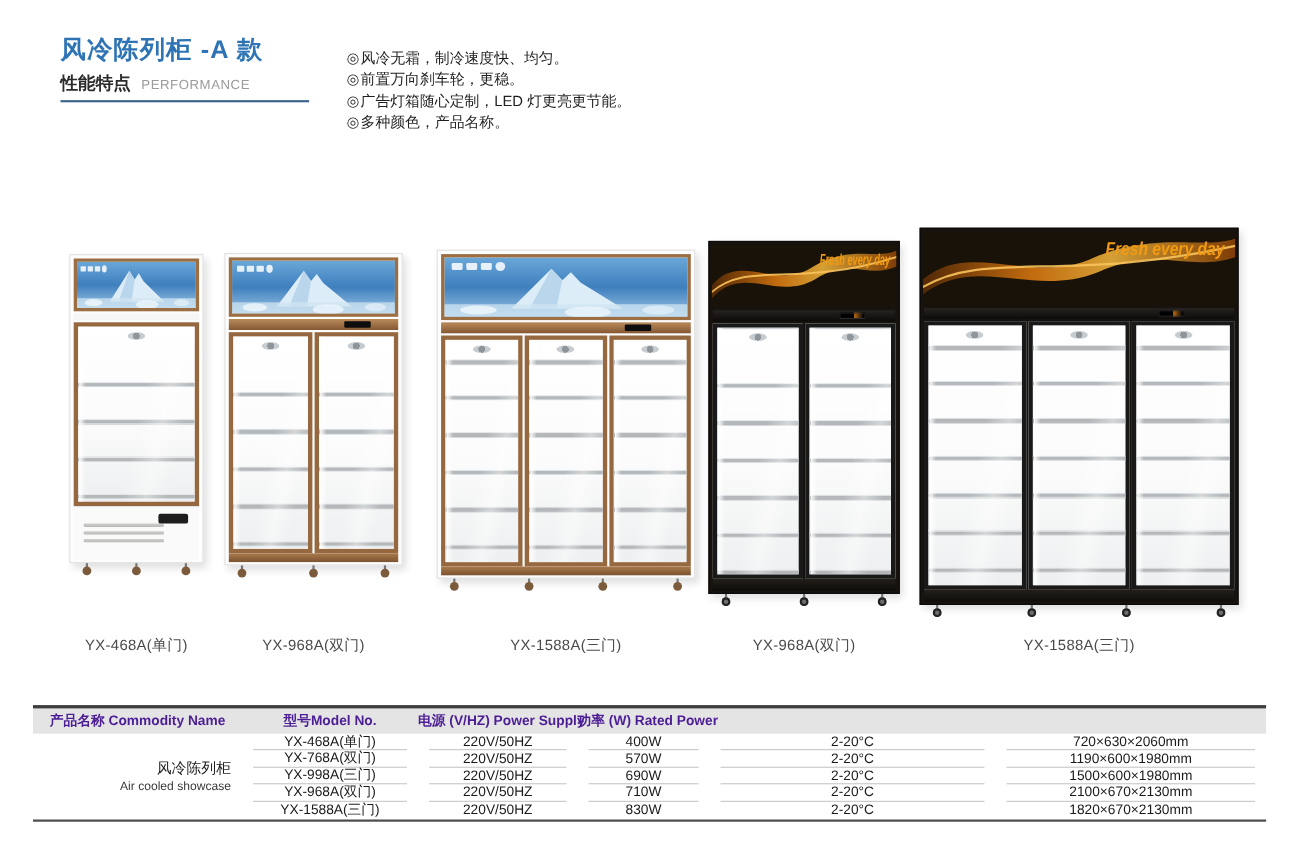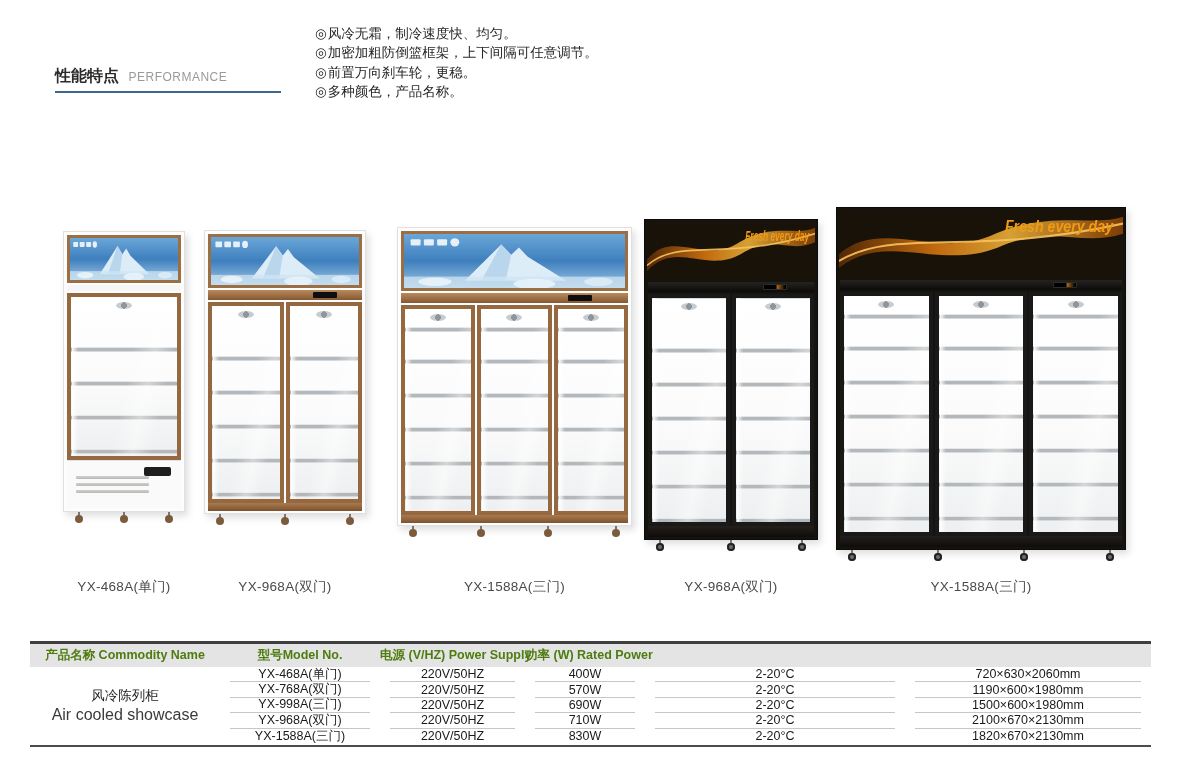--- a/index.html
+++ b/index.html
@@ -10,21 +10,21 @@
   .title{position:absolute;left:55px;top:30px;font-size:23px;font-weight:bold;color:#2e74b5;letter-spacing:1px;}
   .perf-row{position:absolute;left:55px;top:66px;white-space:nowrap;}
   .perf-cn{font-size:16px;font-weight:bold;color:#2b2b2b;margin-top:46px;}
   .perf-en{font-size:12px;color:#9a9a9a;margin-left:5px;letter-spacing:.5px;}
   .perf-rule{position:absolute;left:55px;top:91px;width:226px;height:2px;background:#3d6590;}
   .colors-row{position:absolute;left:55px;top:103px;display:flex;align-items:center;}
   .colors-label{font-size:18px;font-weight:bold;color:#0f0f0f;letter-spacing:1px;}
   .swatch{width:23px;height:23px;margin-left:15px;}
 
   
-  .features{position:absolute;left:315px;top:24px;}
+  .features{position:absolute;left:315px;top:43px;}
   .feature-line{font-size:13.5px;line-height:19.3px;color:#1f1f1f;white-space:nowrap;}
   .feature-line .bullet{margin-right:1px;color:#2b2b2b;}
 
   
   .cab{position:absolute;display:flex;flex-direction:column;}
   .s0{left:63px;width:122px;} .s1{left:204px;width:162px;} .s2{left:397px;width:235px;}
   .s3{left:644px;width:174px;} .s4{left:836px;width:290px;}
   .c0{top:231px;height:293px;} .c1{top:230px;height:296px;} .c2{top:227px;height:311px;}
   .c3{top:219px;height:333px;} .c4{top:207px;height:355px;}
 
@@ -72,45 +72,46 @@
   .caster::after{content:"";position:absolute;bottom:0;left:0;width:8px;height:8px;border-radius:50%;background:#585858;}
   .bronze .caster::after{background:#7b5b3b;}
   .black .caster::after{background:#6e6e6e;box-shadow:inset 0 0 0 2px #222;}
 
   .plabel{position:absolute;top:578px;text-align:center;font-size:13.5px;color:#4a4a4a;letter-spacing:.3px;}
 
   
   .spec-table{position:absolute;left:30px;top:641px;width:1121px;border-bottom:2px solid #4c4c4c;}
   .t-head,.t-body{display:grid;grid-template-columns:190px 160px 145px 120px 260px 246px;}
   .t-head{border-top:3px solid #3f3f3f;background:#e4e4e4;height:23px;align-items:center;}
-  .t-head .hcell{text-align:center;font-size:12.5px;font-weight:bold;color:#4d7c0f;white-space:nowrap;}
+  .t-head .hcell{text-align:center;font-size:12.5px;font-weight:bold;color:#4c1d95;white-space:nowrap;}
   .t-body{grid-auto-rows:15.4px;padding-bottom:1px;}
   .commodity-cell{grid-column:1;grid-row:1 / span 5;display:flex;flex-direction:column;
-    align-items:center;justify-content:center;margin:0 10px;}
+    align-items:flex-end;justify-content:center;margin:0 10px;}
   .commodity-cn{font-size:13.5px;color:#1c1c1c;}
-  .commodity-en{font-size:16px;color:#3a3a3a;margin-top:1px;}
+  .commodity-en{font-size:11px;color:#3a3a3a;margin-top:1px;}
   .t-body .cell{display:flex;align-items:center;justify-content:center;font-size:12.5px;
     color:#1a1a1a;border-bottom:1px solid #c7c7c7;margin:0 10px;white-space:nowrap;}
   .t-body .cell.lastrow{border-bottom:none;}
 </style>
 </head>
 <body>
 
 <div class="page">
 
+  <div class="title">风冷陈列柜 -A 款</div>
   <div class="perf-row">
     <span class="perf-cn">性能特点</span>
     <span class="perf-en">PERFORMANCE</span>
   </div>
   <div class="perf-rule"></div>
 
   <div class="features" id="features">
       <div class="feature-line"><span class="bullet">◎</span><span>风冷无霜，制冷速度快、均匀。</span></div>
-      <div class="feature-line"><span class="bullet">◎</span><span>加密加粗防倒篮框架，上下间隔可任意调节。</span></div>
       <div class="feature-line"><span class="bullet">◎</span><span>前置万向刹车轮，更稳。</span></div>
+      <div class="feature-line"><span class="bullet">◎</span><span>广告灯箱随心定制，LED 灯更亮更节能。</span></div>
       <div class="feature-line"><span class="bullet">◎</span><span>多种颜色，产品名称。</span></div>
     </div>
 
   <div>
     <div class="cab s0 c0 bronze single">
         <div class="shell">
       <div class="lightbox">
 <svg viewBox="0 0 200 52" preserveAspectRatio="none">
  <defs>
                 <linearGradient id="sky0" x1="0" y1="0" x2="0" y2="1">

